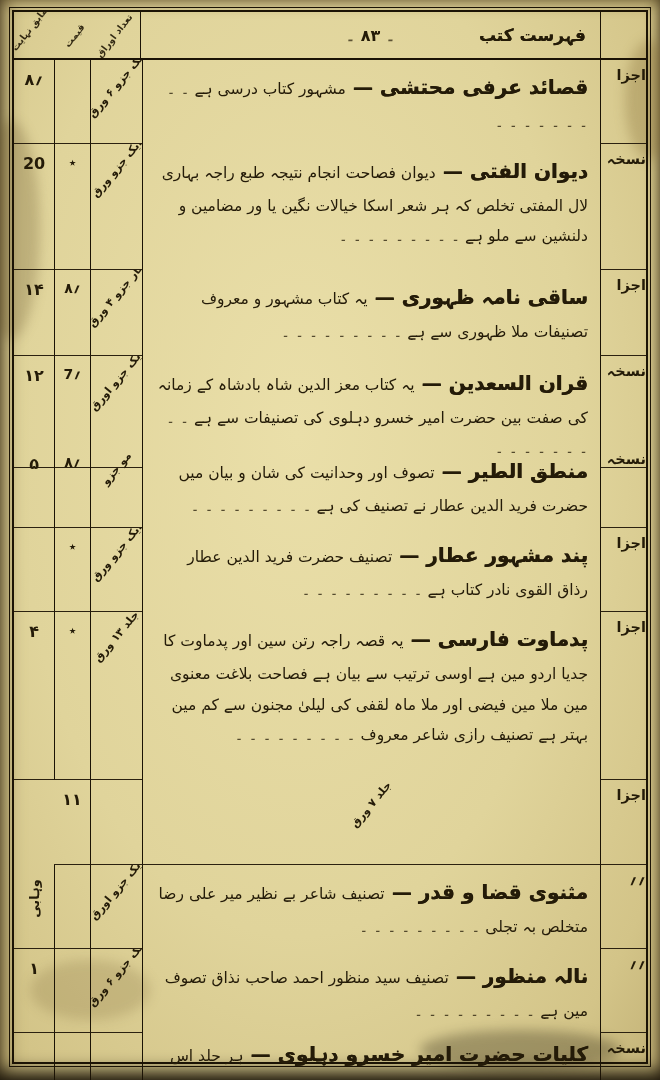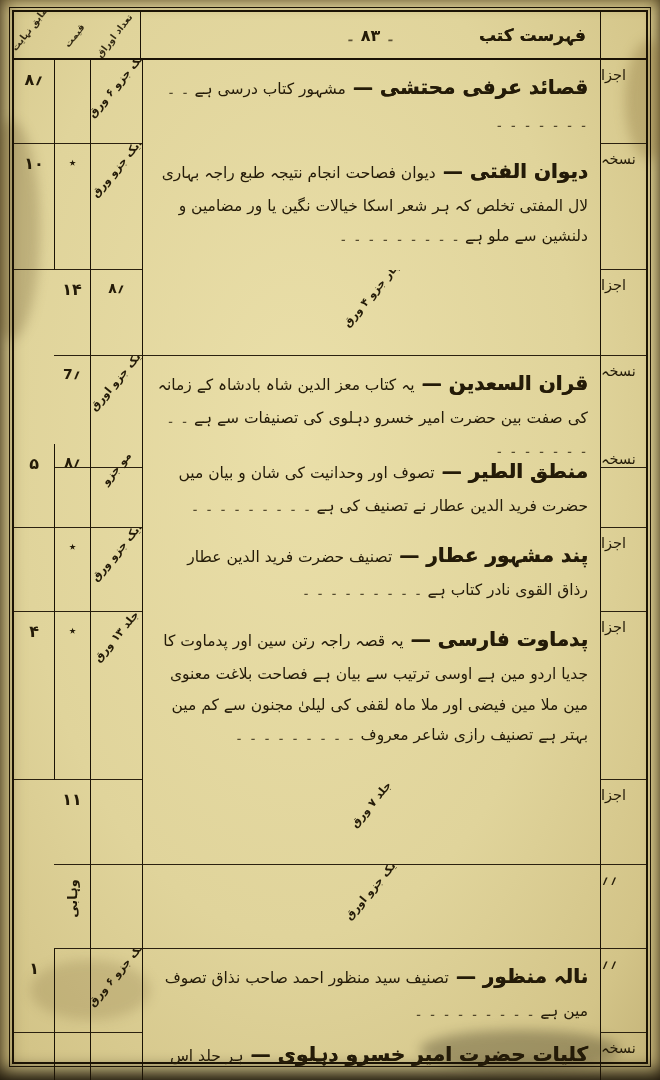--- a/index.html
+++ b/index.html
@@ -35,21 +35,21 @@
   .page-num::after{content:" ۔";opacity:.7}
   .h-cols{display:grid;grid-template-columns:1fr 1fr 1fr;align-items:center;justify-items:center;overflow:hidden;}
   .h-col{transform:rotate(-52deg);font-size:9.5px;white-space:nowrap;font-weight:bold;opacity:.92;}
 
   
   .tbody{flex:1;display:flex;flex-direction:column;}
   .row{display:grid;grid-template-columns:46px 1fr 52px 36px 40px;flex:1;}
   .cell{border-inline-end:1.6px solid #1b1305;}
   .cell:last-child{border-inline-end:none;}
   .label-cell{
-    text-align:left;padding-top:7px;font-size:14.5px;font-weight:normal;
+    text-align:right;padding-top:7px;font-size:14.5px;font-weight:bold;
     border-bottom:1.4px solid #2b2110;
   }
   .main-cell{
     padding:8px 12px 4px 10px;
     font-size:15.5px;line-height:1.95;
   }
   .entry-title{font-size:20px;font-weight:bold;text-shadow:.4px 0 0 #241b08;}
   .entry-title::after{content:" — ";font-weight:bold;}
   .entry-desc::after{content:"  ۔ ۔ ۔ ۔ ۔ ۔ ۔ ۔ ۔";opacity:.75;letter-spacing:2px;}
   .parts-cell,.qty-cell,.num-cell{
@@ -125,27 +125,30 @@
     <div class="cell main-cell">
       <span class="entry-title">دیوان الفتی</span><span class="entry-desc">دیوان فصاحت انجام نتیجہ طبع راجہ بہاری لال المفتی تخلص کہ ہر شعر اسکا خیالات نگین یا ور مضامین و دلنشین سے ملو ہے</span>
     </div>
     <div class="cell parts-cell">
       <span>ایک جزو ورق</span>
     </div>
     <div class="cell qty-cell">
       <span>٭</span>
     </div>
     <div class="cell num-cell">
-      <span>۱۰</span>
-    </div>
-  </div>
-
-  <div class="row">
-    <div class="cell label-cell">
-      <span>اجزا</span>
+      <span>20</span>
+    </div>
+  </div>
+
+  <div class="row">
+    <div class="cell label-cell">
+      <span>اجزا</span>
+    </div>
+    <div class="cell main-cell">
+      <span class="entry-title">ساقی نامہ ظہوری</span><span class="entry-desc">یہ کتاب مشہور و معروف تصنیفات ملا ظہوری سے ہے</span>
     </div>
     <div class="cell parts-cell">
       <span>چار جزو ۴ ورق</span>
     </div>
     <div class="cell qty-cell">
       <span>؍۸</span>
     </div>
     <div class="cell num-cell">
       <span>۱۴</span>
     </div>
@@ -157,20 +160,23 @@
     </div>
     <div class="cell main-cell">
       <span class="entry-title">قران السعدین</span><span class="entry-desc">یہ کتاب معز الدین شاہ بادشاہ کے زمانہ کی صفت بین حضرت امیر خسرو دہلوی کی تصنیفات سے ہے</span>
     </div>
     <div class="cell parts-cell">
       <span>ایک جزو اورق</span>
     </div>
     <div class="cell qty-cell">
       <span>؍7</span>
     </div>
+    <div class="cell num-cell">
+      <span>۱۲</span>
+    </div>
   </div>
 
   <div class="row">
     <div class="cell label-cell">
       <span>نسخہ</span>
     </div>
     <div class="cell main-cell">
       <span class="entry-title">منطق الطیر</span><span class="entry-desc">تصوف اور وحدانیت کی شان و بیان میں حضرت فرید الدین عطار نے تصنیف کی ہے</span>
     </div>
     <div class="cell parts-cell">
@@ -231,20 +237,23 @@
       <span></span>
     </div>
     <div class="cell num-cell">
       <span>۱۱</span>
     </div>
   </div>
 
   <div class="row">
     <div class="cell label-cell">
       <span>؍؍</span>
+    </div>
+    <div class="cell main-cell">
+      <span class="entry-title">مثنوی قضا و قدر</span><span class="entry-desc">تصنیف شاعر بے نظیر میر علی رضا متخلص بہ تجلی</span>
     </div>
     <div class="cell parts-cell">
       <span>ایک جزو اورق</span>
     </div>
     <div class="cell qty-cell">
       <span></span>
     </div>
     <div class="cell num-cell num-vert">
       <span>وہابی</span>
     </div>

